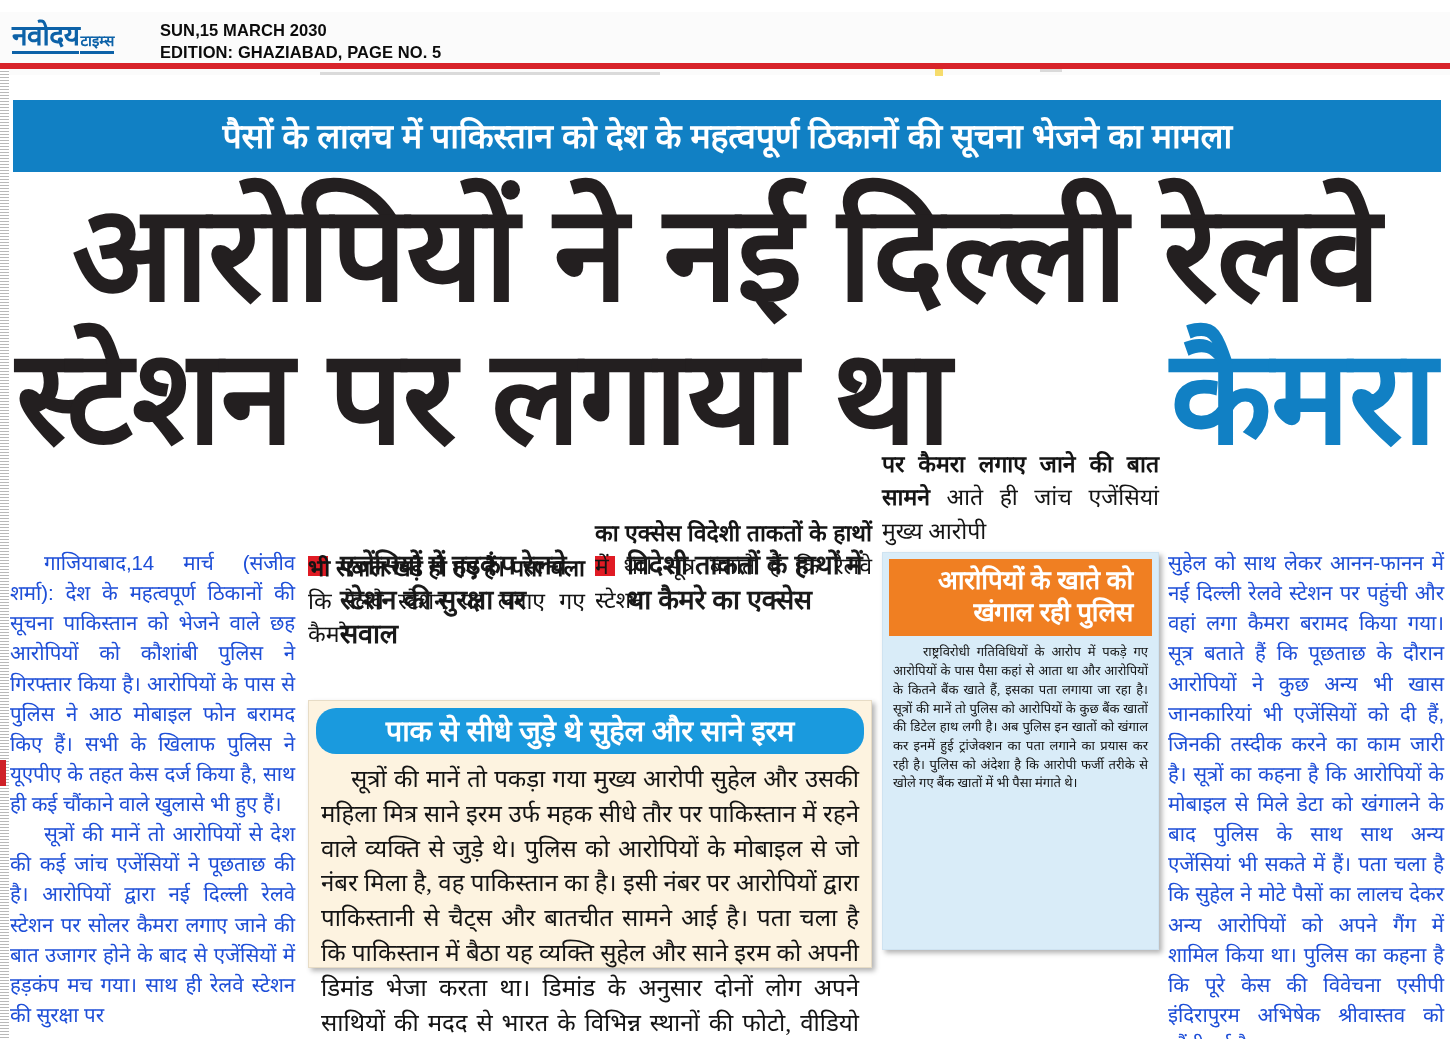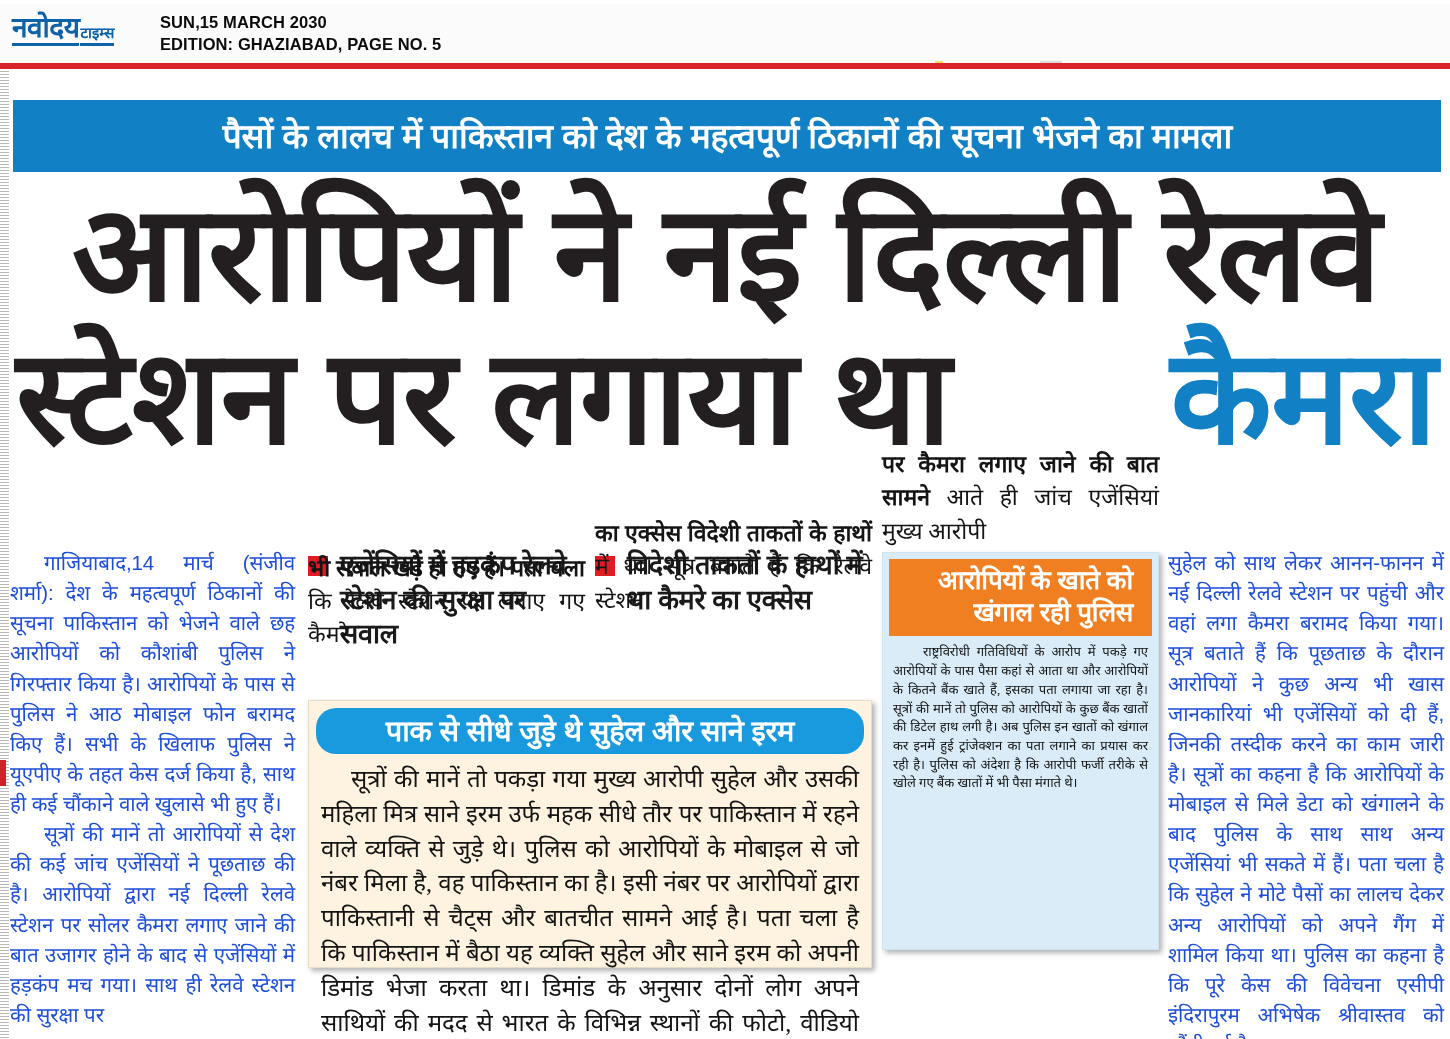--- a/index.html
+++ b/index.html
@@ -18,21 +18,21 @@
     width: 1450px;
     height: 1039px;
     background: #ffffff;
     overflow: hidden;
     box-sizing: border-box;
   }
 
   
   .masthead {
     position: absolute;
-    left: 0; top: 4px;
+    left: 0; top: 12px;
     width: 1450px;
     height: 63px;
     background: #fbfbfb;
     border-bottom: none;
   }
   .logo-wrap {
     position: absolute;
     left: 12px;
     top: 8px;
     width: 140px;

